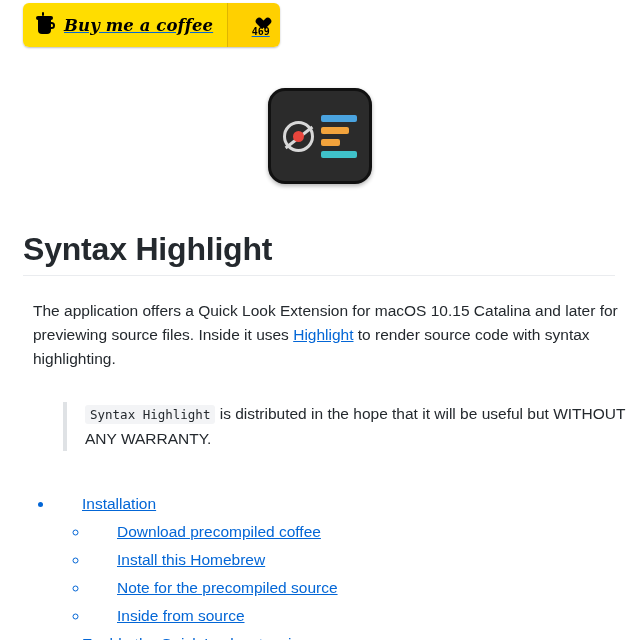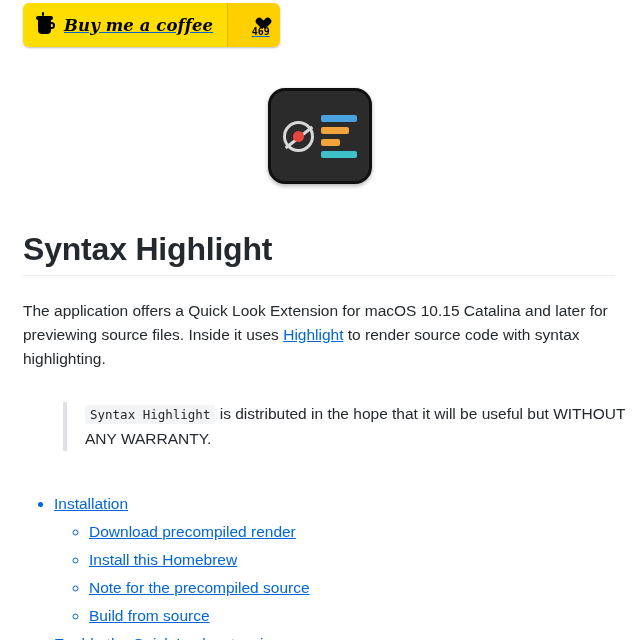--- a/index.html
+++ b/index.html
@@ -223,21 +223,21 @@
   }
 
   
   p.para {
     position: absolute;
     margin: 0;
     font-size: 15.5px;
     line-height: 24px;
     color: #24292e;
   }
-  p.p1 { left: 23px; top: 299px; width: 594px; }
+  p.p1 { left: 33px; top: 299px; width: 594px; }
   p.p3 { left: 23px; top: 452px; width: 594px; }
 
   a {
     color: #0366d6;
     text-decoration: underline;
   }
 
   
   .quote {
     position: absolute;
@@ -276,21 +276,21 @@
   ul.toc li {
     font-size: 15.5px;
     line-height: 28px;
     color: #0366d6;
   }
   ul.toc ul {
     margin: 0;
     padding-left: 35px;
     list-style: circle;
   }
-  ul.toc a { color: #0366d6; }
+  ul.toc a { color: #0366d6; margin-left: 28px; }
 </style>
 </head>
 <body>
 
 <div class="page">
 
   <a class="bmc" href="#">
     <span class="bmc-main">
       <span class="cup">
         <span class="steam"></span>
@@ -327,24 +327,24 @@
 
   <blockquote class="quote">
     <p><code class="inline">Syntax Highlight</code><span> is distributed in the hope that it will be useful but WITHOUT ANY WARRANTY.</span></p>
   </blockquote>
 
 
   <ul class="toc">
     <li>
       <a href="#">Installation</a>
       <ul>
-        <li><a href="#">Download precompiled render</a></li>
+        <li><a href="#">Download precompiled coffee</a></li>
         <li><a href="#">Install this Homebrew</a></li>
         <li><a href="#">Note for the precompiled source</a></li>
-        <li><a href="#">Build from source</a></li>
+        <li><a href="#">Inside from source</a></li>
       </ul>
     </li>
     <li>
       <a href="#">Enable the Quick Look extension</a>
     </li>
   </ul>
 
 </div>
 
 </body></html>

